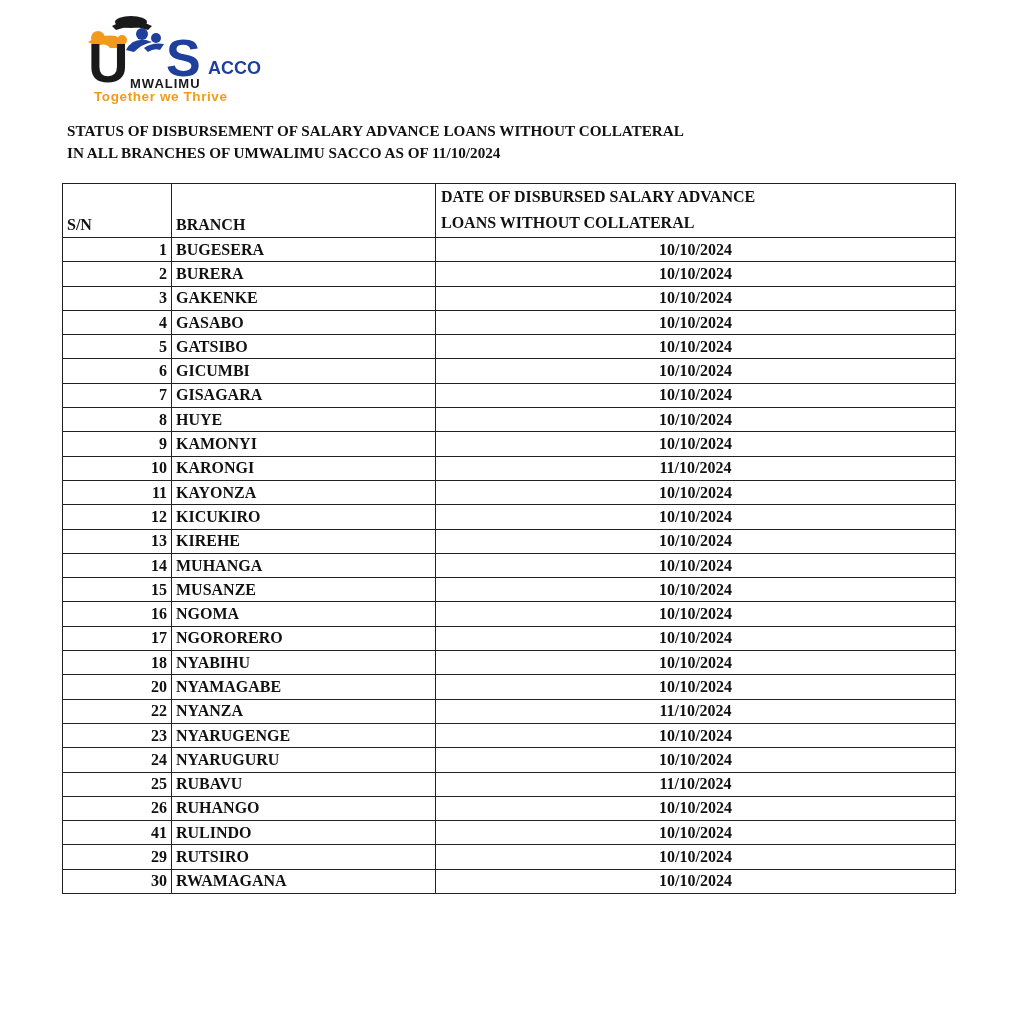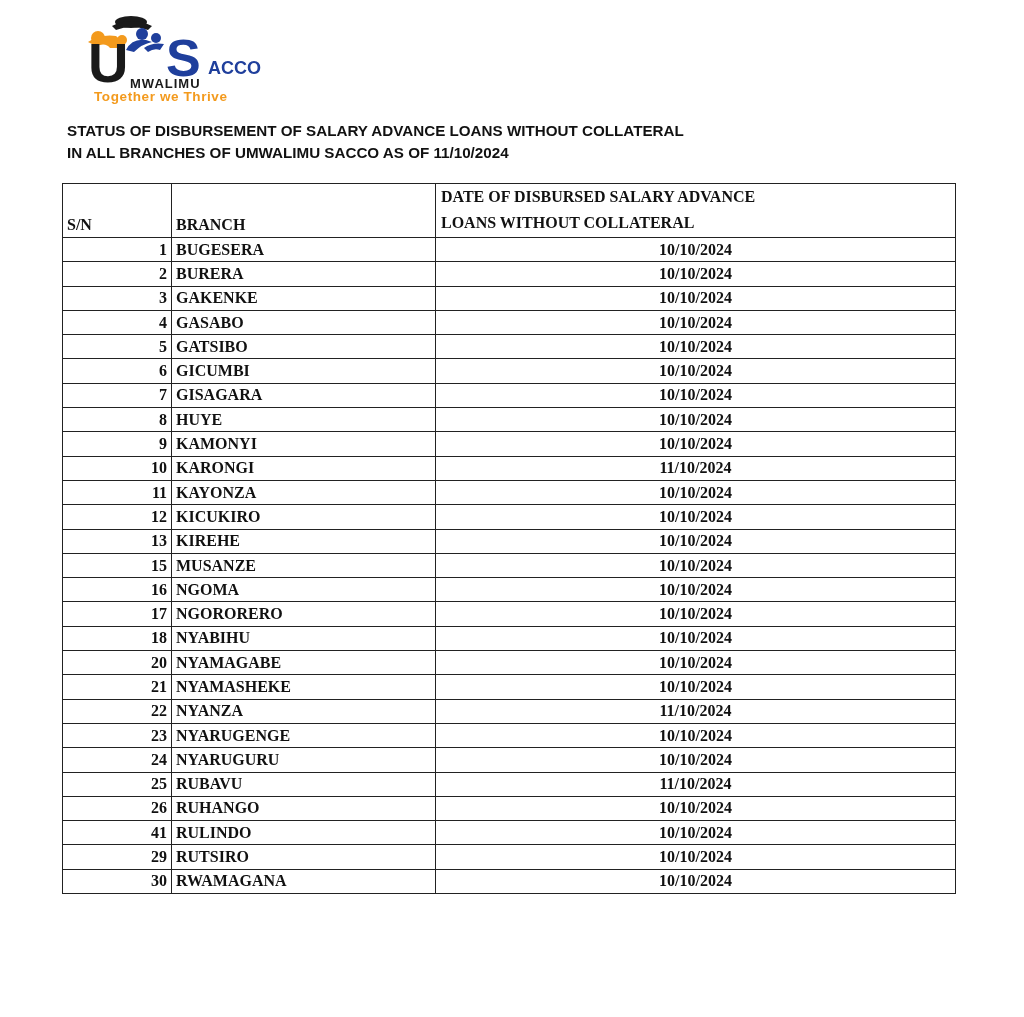--- a/index.html
+++ b/index.html
@@ -20,21 +20,21 @@
       left: 86px;
       top: 12px;
       width: 260px;
       height: 95px;
     }
     .logo svg { display: block; }
     .title {
       position: absolute;
       left: 67px;
       top: 120px;
-      font-family: Liberation Sans, sans-serif;
+      font-family: Liberation Serif, serif;
       font-weight: bold;
       font-size: 15.2px;
       line-height: 22px;
       color: #111111;
       letter-spacing: 0px;
     }
     .title div { white-space: nowrap; }
     table.report {
       position: absolute;
       left: 62px;
@@ -186,20 +186,25 @@
         <td class="sn">12</td>
         <td class="branch">KICUKIRO</td>
         <td class="date">10/10/2024</td>
       </tr>
     <tr>
         <td class="sn">13</td>
         <td class="branch">KIREHE</td>
         <td class="date">10/10/2024</td>
       </tr>
     <tr>
+        <td class="sn">14</td>
+        <td class="branch">MUHANGA</td>
+        <td class="date">10/10/2024</td>
+      </tr>
+    <tr>
         <td class="sn">15</td>
         <td class="branch">MUSANZE</td>
         <td class="date">10/10/2024</td>
       </tr>
     <tr>
         <td class="sn">16</td>
         <td class="branch">NGOMA</td>
         <td class="date">10/10/2024</td>
       </tr>
     <tr>
@@ -208,25 +213,20 @@
         <td class="date">10/10/2024</td>
       </tr>
     <tr>
         <td class="sn">18</td>
         <td class="branch">NYABIHU</td>
         <td class="date">10/10/2024</td>
       </tr>
     <tr>
         <td class="sn">20</td>
         <td class="branch">NYAMAGABE</td>
-        <td class="date">10/10/2024</td>
-      </tr>
-    <tr>
-        <td class="sn">21</td>
-        <td class="branch">NYAMASHEKE</td>
         <td class="date">10/10/2024</td>
       </tr>
     <tr>
         <td class="sn">22</td>
         <td class="branch">NYANZA</td>
         <td class="date">11/10/2024</td>
       </tr>
     <tr>
         <td class="sn">23</td>
         <td class="branch">NYARUGENGE</td>

